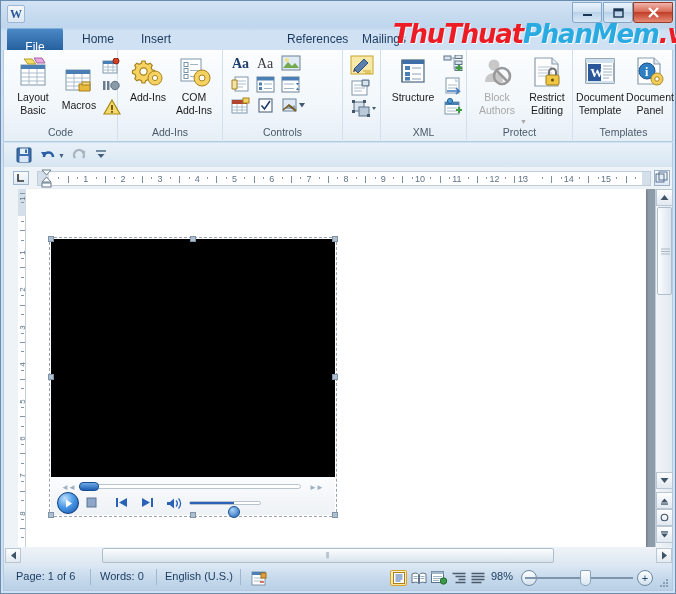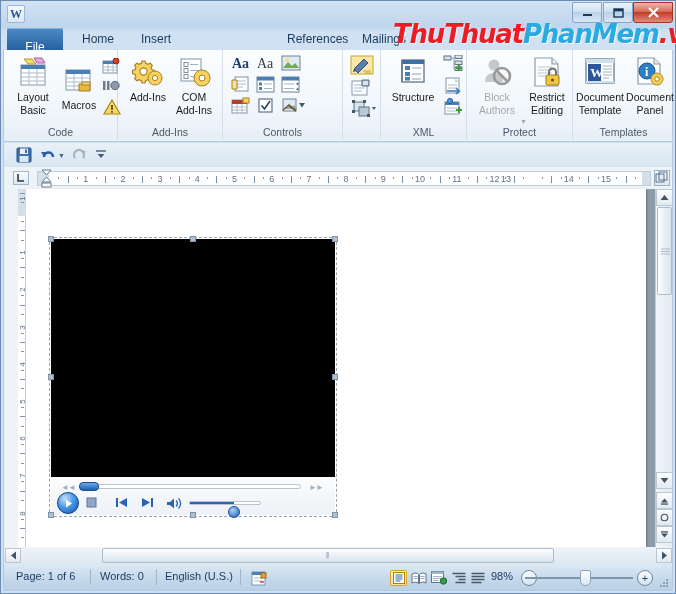--- a/index.html
+++ b/index.html
@@ -682,21 +682,21 @@
       <div class="rtick" style="left: 119.6px;">3</div>
       <div class="rtick" style="left: 156.8px;">4</div>
       <div class="rtick" style="left: 194px;">5</div>
       <div class="rtick" style="left: 231.2px;">6</div>
       <div class="rtick" style="left: 268.4px;">7</div>
       <div class="rtick" style="left: 305.6px;">8</div>
       <div class="rtick" style="left: 342.8px;">9</div>
       <div class="rtick" style="left: 377px;">10</div>
       <div class="rtick" style="left: 414.2px;">11</div>
       <div class="rtick" style="left: 451.4px;">12</div>
-      <div class="rtick" style="left: 463px;">13</div>
+      <div class="rtick" style="left: 480px;">13</div>
       <div class="rtick" style="left: 525.8px;">14</div>
       <div class="rtick" style="left: 563px;">15</div>
       <div class="rdot" style="left: 20.3px;"></div>
       <div class="rbar" style="left: 29.6px;"></div>
       <div class="rdot" style="left: 38.9px;"></div>
       <div class="rdot" style="left: 57.5px;"></div>
       <div class="rbar" style="left: 66.8px;"></div>
       <div class="rdot" style="left: 76.1px;"></div>
       <div class="rdot" style="left: 94.7px;"></div>
       <div class="rbar" style="left: 104px;"></div>

